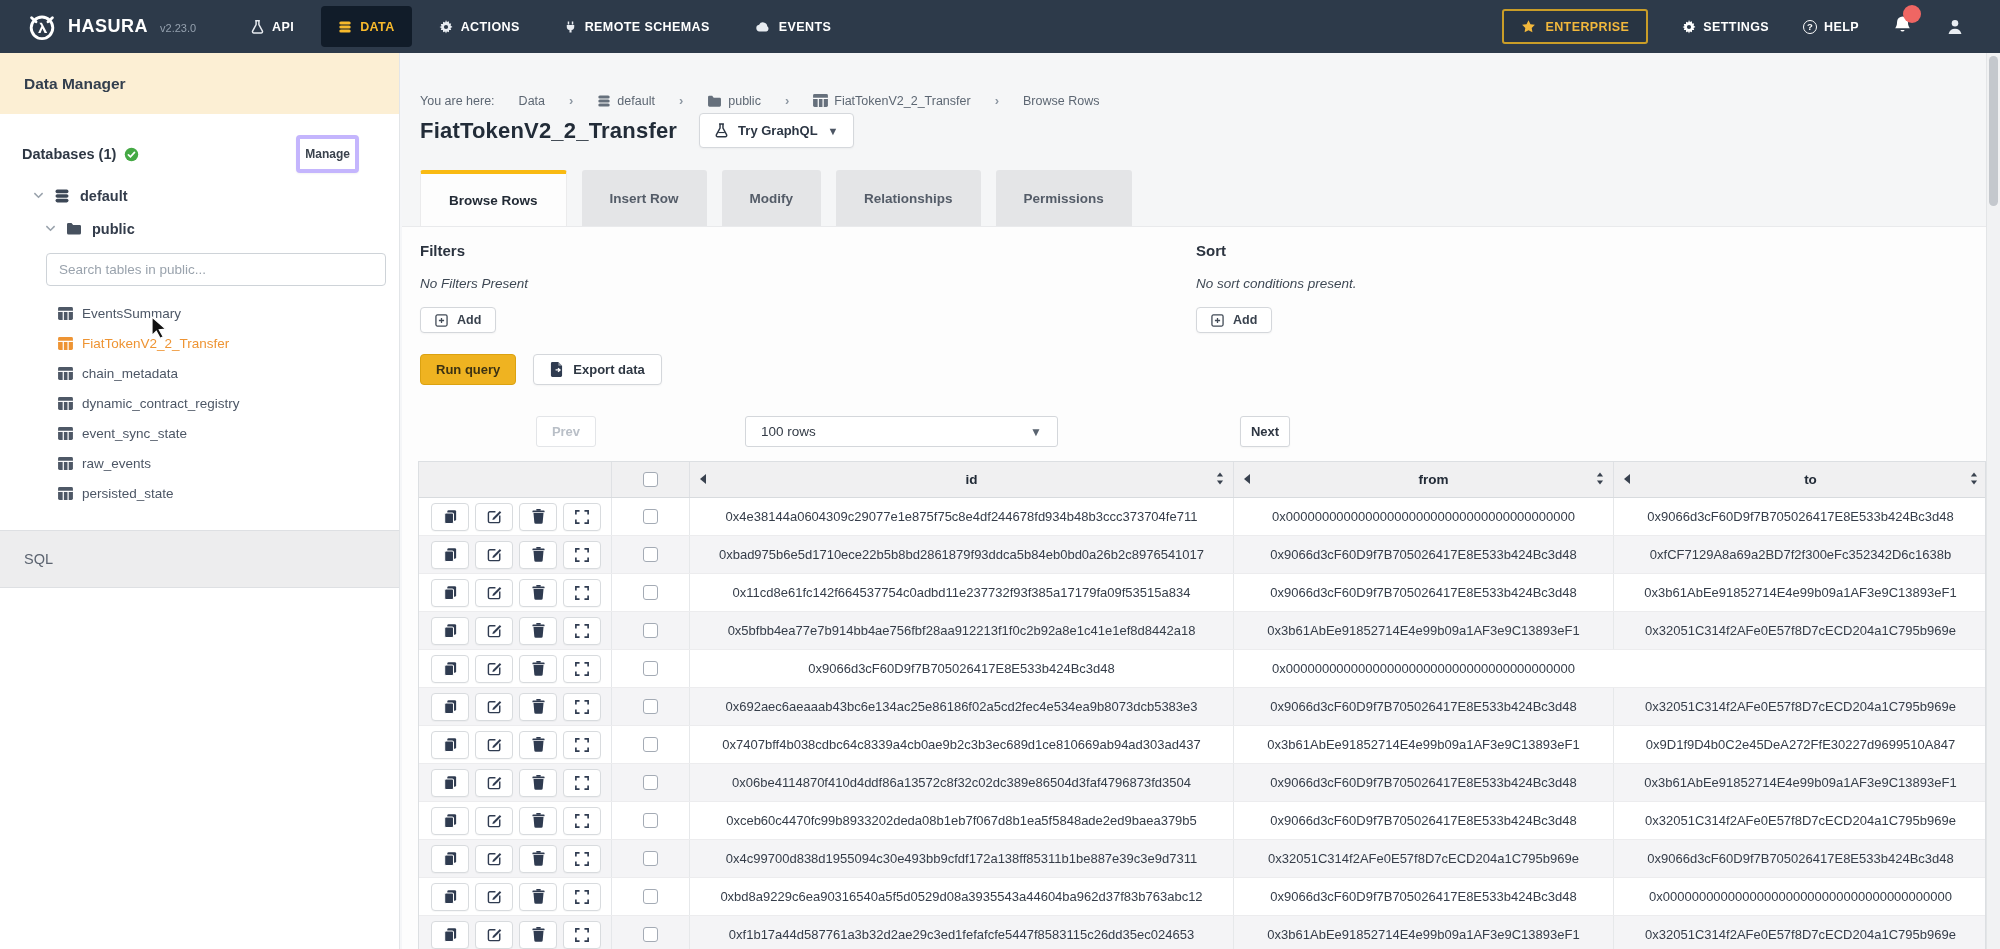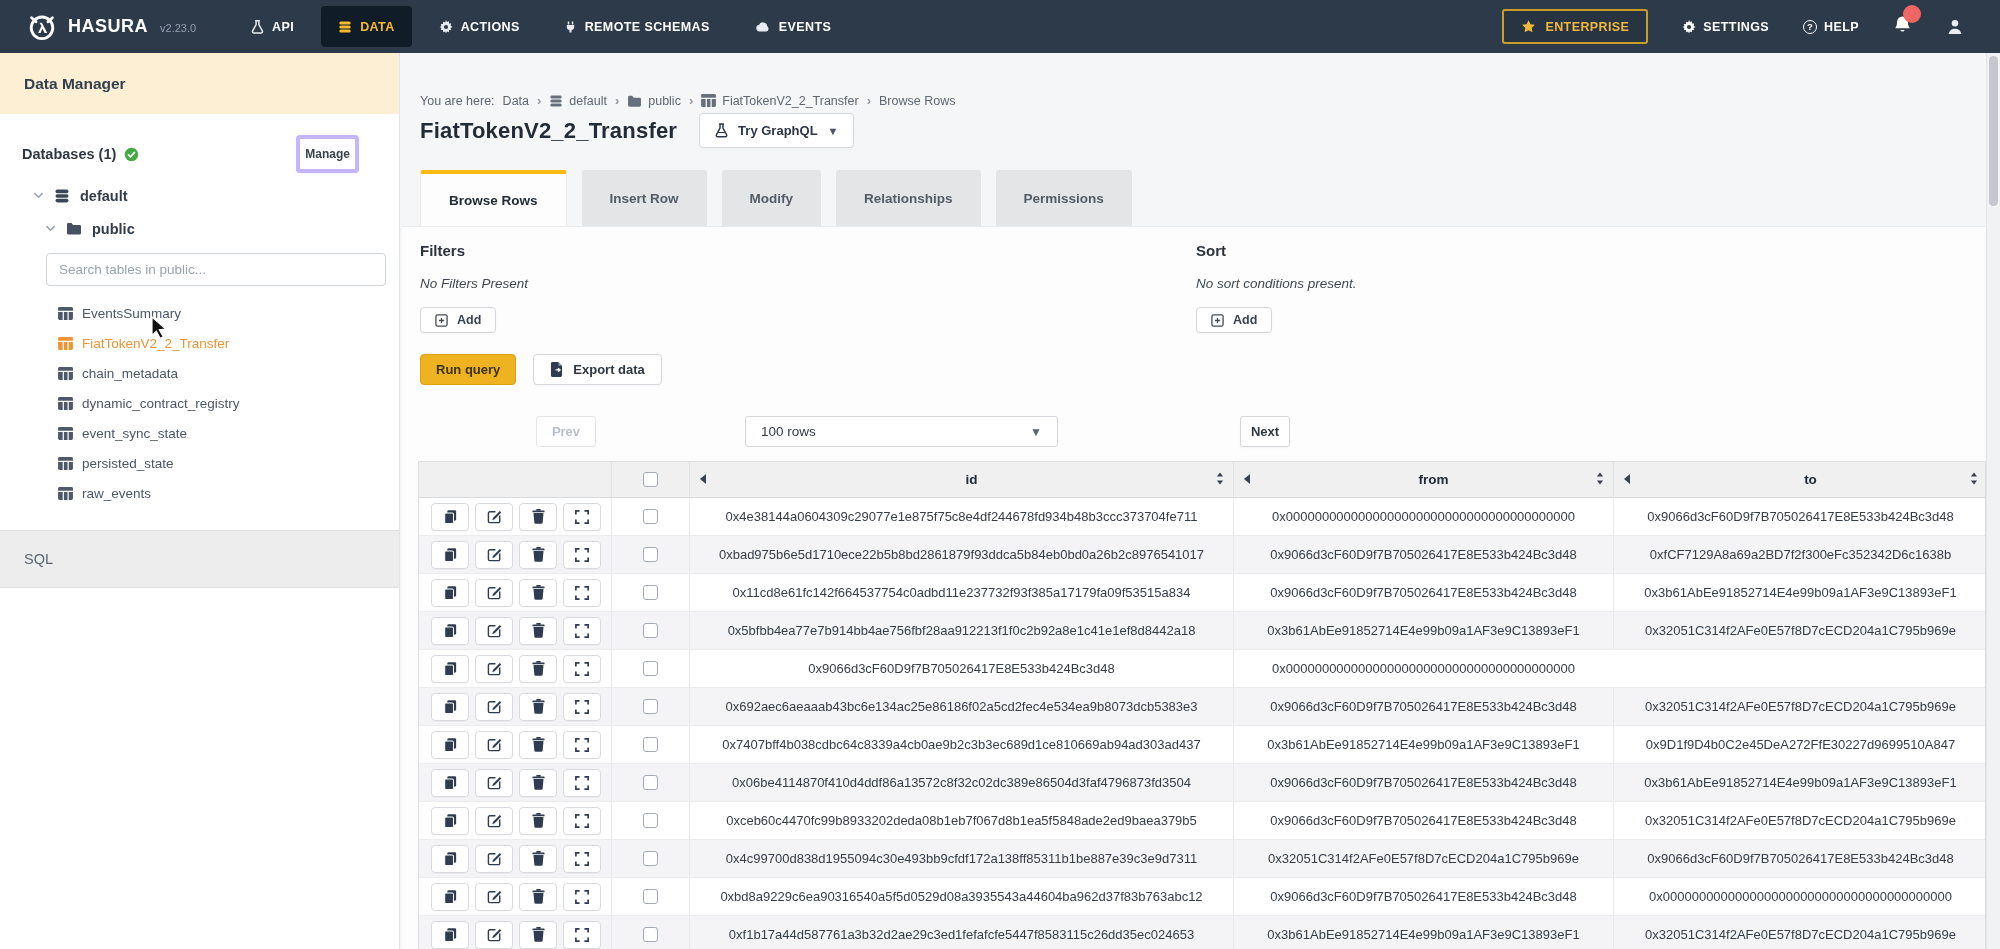--- a/index.html
+++ b/index.html
@@ -39,21 +39,21 @@
   .search-input::placeholder { color: #9aa3ad; }
   .table-list { list-style: none; margin-top: 12px; padding-left: 58px; }
   .table-item { display: flex; gap: 9px; align-items: center; height: 30px; font-size: 13.5px; color: #4c5665; cursor: pointer; }
   .table-item .icon { color: #4e5866; }
   .table-item.active { color: #ee9433; }
   .table-item.active .icon { color: #ee9433; }
   .sql-row { position: absolute; top: 477px; left: 0; right: 0; height: 58px; background: #ededee; border-top: 1px solid #dee0e3; border-bottom: 1px solid #dee0e3; display: flex; align-items: center; padding-left: 24px; color: #5c6470; font-size: 14.5px; cursor: pointer; }
 
   
   .main { position: absolute; left: 402px; top: 53px; right: 14px; bottom: 0; background: #f5f6f7; }
-  .breadcrumb { position: absolute; top: 40px; left: 18px; display: flex; gap: 8px; align-items: center; font-size: 12.5px; color: #5d6773; white-space: nowrap; }
+  .breadcrumb { position: absolute; top: 40px; left: 18px; display: flex; gap: 24px; align-items: center; font-size: 12.5px; color: #5d6773; white-space: nowrap; }
   .crumb { display: flex; gap: 6px; align-items: center; cursor: pointer; }
   .crumb .icon { color: #66707c; }
   .crumb-sep { color: #8d97a2; font-weight: bold; font-size: 13px; }
   .page-head { position: absolute; top: 60px; left: 18px; display: flex; align-items: center; gap: 22px; }
   .page-title { font-size: 22px; font-weight: bold; color: #222c38; letter-spacing: .2px; }
   .try-graphql { display: flex; align-items: center; gap: 10px; background: #fff; border: 1px solid #d5d8dc; border-radius: 4px; padding: 9px 15px; font-size: 13px; font-weight: bold; color: #2c3644; cursor: pointer; box-shadow: 0 1px 2px rgba(0,0,0,.04); }
   .try-graphql .chev { color: #4c5664; font-size: 11px; }
   .tabs { position: absolute; top: 117px; left: 18px; display: flex; gap: 15px; height: 56px; z-index: 5; }
   .tab { display: flex; align-items: center; padding: 0 28px; background: #e4e5e7; border-radius: 3px 3px 0 0; font-size: 13.5px; font-weight: bold; color: #545c68; cursor: pointer; }
   .tab.active { background: #fdfdfd; border-top: 4px solid #f9ba12; border-left: 1px solid #ebebec; border-right: 1px solid #ebebec; color: #222a35; }
@@ -287,30 +287,30 @@
         </span>
         <span>event_sync_state</span>
       </li>
       <li class="table-item">
         <span class="icon">
           <svg width="15" height="13" viewBox="0 0 16 14">
             <rect width="16" height="14" rx="1.6" fill="currentColor"></rect>
             <path d="M0 4.7h16M5.6 4.7V14M10.8 4.7V14" stroke="#fff" stroke-width="1.3"></path>
           </svg>
         </span>
-        <span>persisted_state</span>
+        <span>raw_events</span>
       </li>
       <li class="table-item">
         <span class="icon">
           <svg width="15" height="13" viewBox="0 0 16 14">
             <rect width="16" height="14" rx="1.6" fill="currentColor"></rect>
             <path d="M0 4.7h16M5.6 4.7V14M10.8 4.7V14" stroke="#fff" stroke-width="1.3"></path>
           </svg>
         </span>
-        <span>raw_events</span>
+        <span>persisted_state</span>
       </li>
     </ul>
   <div class="sql-row">SQL</div>
 </aside>
 
 <main class="main">
   <div class="breadcrumb">
     <span>You are here:</span>
   <span class="crumb">
         <span>Data</span>

